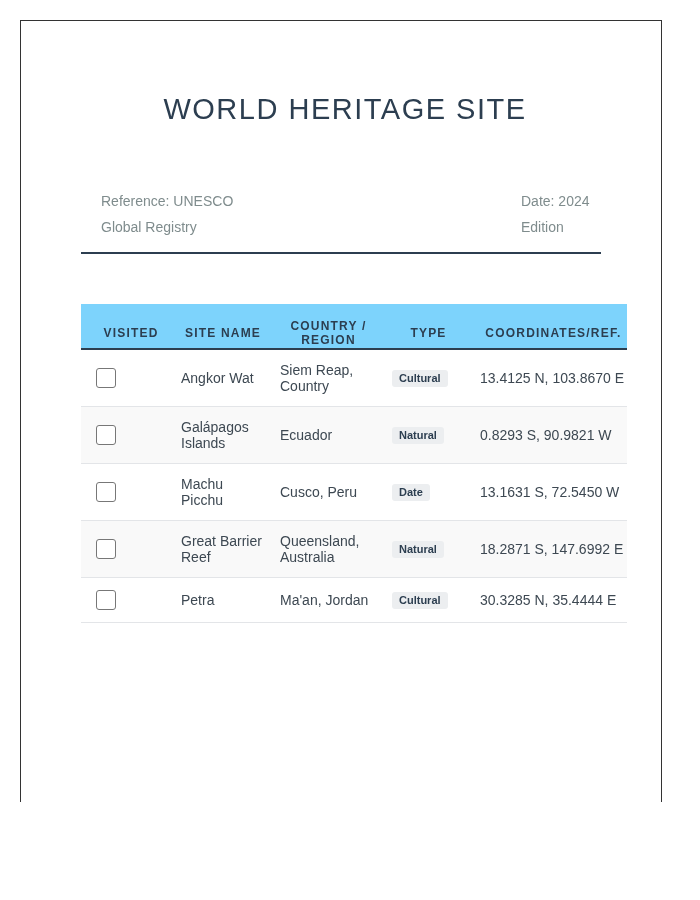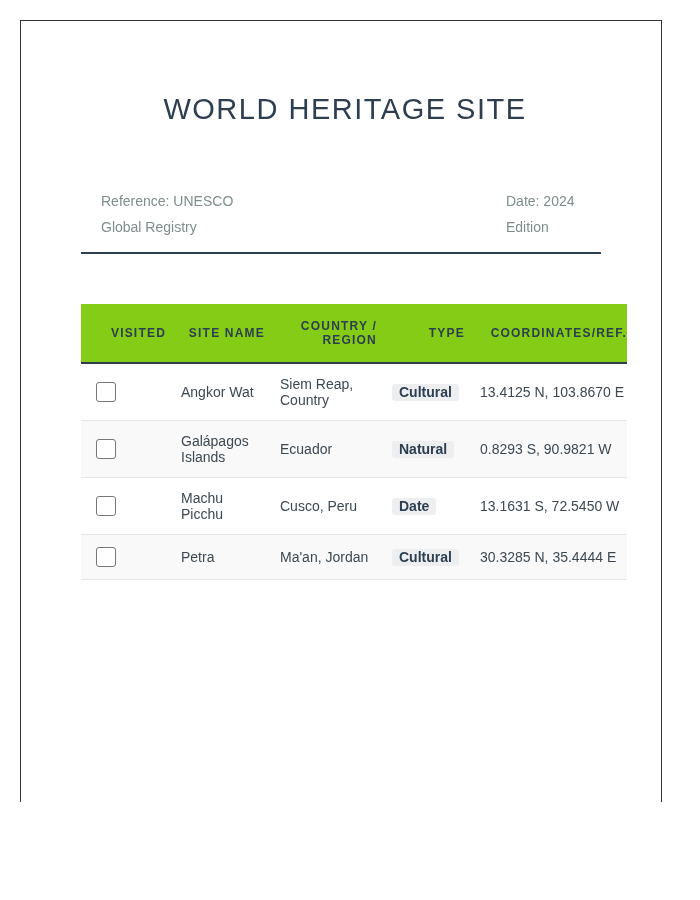--- a/index.html
+++ b/index.html
@@ -11,44 +11,44 @@
   }
   .header { position: absolute; left: 60px; top: 0; width: 520px; }
   .title {
     margin: 4px; position: absolute; top: 61px; left: 0; width: 520px; text-align: center;
     font-size: 29px; font-weight: normal; letter-spacing: 1.5px; line-height: 46px; color: #2c3e50;
   }
   .meta { position: absolute; top: 167px; left: 0; width: 520px; display: flex; justify-content: space-between; }
   .meta-item { font-size: 14px; color: #7f8c8d; text-align: left; line-height: 26px; }
   .meta-ref { width: 175px; margin-left: 20px; }
   .meta-cat { width: 175px; }
-  .meta-date { width: 80px; margin-right: 15px; }
+  .meta-date { width: 80px; margin-right: 0; }
   .rule { position: absolute; top: 231px; left: 0; width: 520px; height: 2px; background: #2c3e50; }
 
   table.sites {
     position: absolute; top: 283px; left: 60px; width: 546px; border-collapse: collapse;
     font-size: 14px;
   }
   table.sites th {
-    background: #84cc16; text-align: right; font-size: 12px; font-weight: bold; letter-spacing: 1.2px;
-    text-transform: uppercase; color: #2c3e50; padding: 14px 0 14px 15px; line-height: 14px; vertical-align: middle;
+    background: #7dd3fc; text-align: center; font-size: 12px; font-weight: bold; letter-spacing: 1.2px;
+    text-transform: uppercase; color: #2c3e50; padding: 14px 0 0 15px; line-height: 14px; vertical-align: middle;
     border-bottom: 2px solid #2c3e50; height: 30px;
   }
   table.sites td { padding: 12px 0 12px 15px; line-height: 16px; color: #3d4852; vertical-align: middle; border-bottom: 1px solid #e3e5e8; }
   table.sites tr:nth-child(even) td { background: #f9f9f9; }
   .col-visited { width: 70px; }
   .col-site { width: 84px; }
   .col-country { width: 97px; }
   .col-type { width: 73px; }
   .checkbox {
     display: inline-block; width: 18px; height: 18px; border: 1px solid #777; border-radius: 3px; background: #fff;
     vertical-align: middle;
   }
   .badge {
-    display: inline-block; background: #eceef0; color: #2c3e50; font-size: 14px; font-weight: bold;
+    display: inline-block; background: #eceef0; color: #2c3e50; font-size: 11px; font-weight: bold;
     padding: 2px 7px; border-radius: 3px; line-height: 13px;
   }
 </style>
 </head>
 <body>
 
 <div class="frame">
   <div class="header">
     <h1 class="title">
       <span>WORLD HERITAGE SITE</span><br>
@@ -87,20 +87,27 @@
       </tr>
       <tr>
         <td><span class="checkbox"></span></td>
         <td>Machu Picchu</td>
         <td>Cusco, Peru</td>
         <td><span class="badge">Date</span></td>
         <td>13.1631 S, 72.5450 W</td>
       </tr>
       <tr>
         <td><span class="checkbox"></span></td>
+        <td>Great Barrier Reef</td>
+        <td>Queensland, Australia</td>
+        <td><span class="badge">Natural</span></td>
+        <td>18.2871 S, 147.6992 E</td>
+      </tr>
+      <tr>
+        <td><span class="checkbox"></span></td>
         <td>Petra</td>
         <td>Ma'an, Jordan</td>
         <td><span class="badge">Cultural</span></td>
         <td>30.3285 N, 35.4444 E</td>
       </tr>
     </tbody>
   </table>
 </div>
 
 </body></html>

